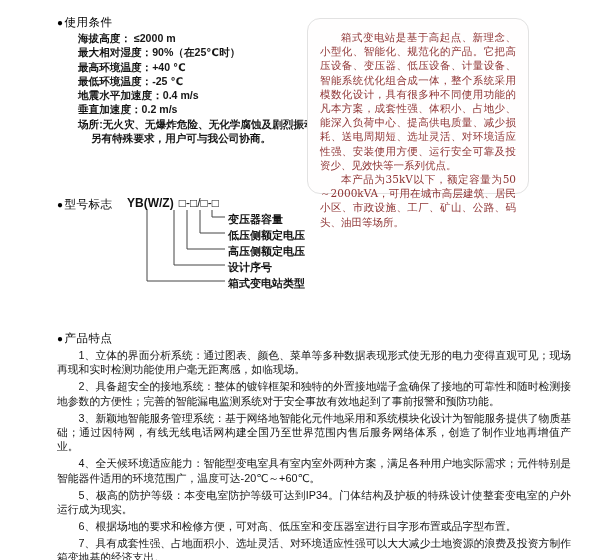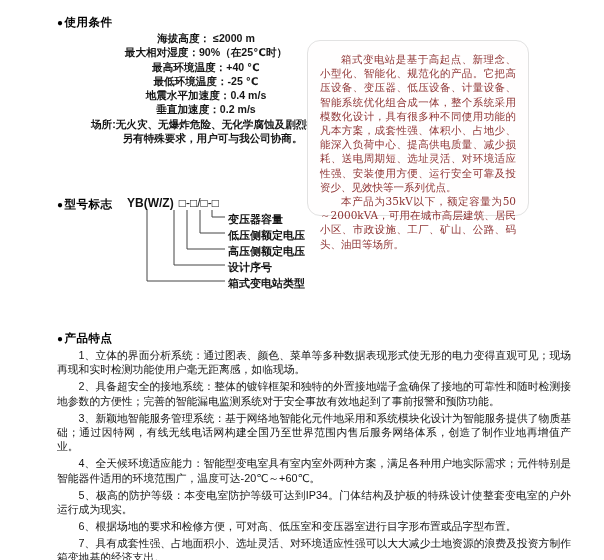--- a/index.html
+++ b/index.html
@@ -2,27 +2,27 @@
 <html><head>
 <meta charset="utf-8">
 <style>
   html,body{margin:0;padding:0;}
   body{
     width:604px;height:560px;background:#ffffff;position:relative;
     font-family:"Liberation Sans","DejaVu Sans",sans-serif;color:#1c1c1c;
     overflow:hidden;
   }
   .sec-heading{
-    position:absolute;font-size:11.5px;font-weight:bold;color:#000;
+    position:absolute;font-size:11.5px;font-weight:normal;color:#000;
     letter-spacing:0.5px;white-space:nowrap;
   }
   .sec-heading .bullet{font-size:10px;margin-right:1px;}
 
   
-  .usage-list{position:absolute;left:91px;top:31px;width:230px;text-align:center;}
+  .usage-list{position:absolute;left:78px;top:31px;width:230px;}
   .usage-item{
     font-size:10.6px;font-weight:bold;line-height:14.3px;white-space:nowrap;
     color:#161616;
   }
   .usage-note{
     font-size:10.6px;font-weight:bold;line-height:14.3px;margin-left:13px;
     white-space:nowrap;color:#161616;
   }
 
   
@@ -66,21 +66,21 @@
   <div class="usage-item">海拔高度：  ≤2000 m</div>
   <div class="usage-item">最大相对湿度：90%（在25℃时）</div>
   <div class="usage-item">最高环境温度：+40 ℃</div>
   <div class="usage-item">最低环境温度：-25 ℃</div>
   <div class="usage-item">地震水平加速度：0.4 m/s</div>
   <div class="usage-item">垂直加速度：0.2 m/s</div>
   <div class="usage-item">场所:无火灾、无爆炸危险、无化学腐蚀及剧烈振动。</div>
   <div class="usage-note">另有特殊要求，用户可与我公司协商。</div>
 </div>
 
-<div class="intro-box" style="color: rgb(143, 52, 52); margin-top: 22px;">
+<div class="intro-box" style="color: rgb(143, 52, 52);">
   <p>箱式变电站是基于高起点、新理念、小型化、智能化、规范化的产品。它把高压设备、变压器、低压设备、计量设备、智能系统优化组合成一体，整个系统采用模数化设计，具有很多种不同使用功能的凡本方案，成套性强、体积小、占地少、能深入负荷中心、提高供电质量、减少损耗、送电周期短、选址灵活、对环境适应性强、安装使用方便、运行安全可靠及投资少、见效快等一系列优点。</p>
   <p>本产品为35kV以下，额定容量为50～2000kVA，可用在城市高层建筑、居民小区、市政设施、工厂、矿山、公路、码头、油田等场所。</p>
 </div>
 
 <div class="sec-heading" style="left:57px;top:197px;">
   <span class="bullet">●</span><span>型号标志</span>
 </div>
 
 <div class="model-formula">
   <span>YB(W/Z)</span><span class="fields">□-□/□-□</span>

